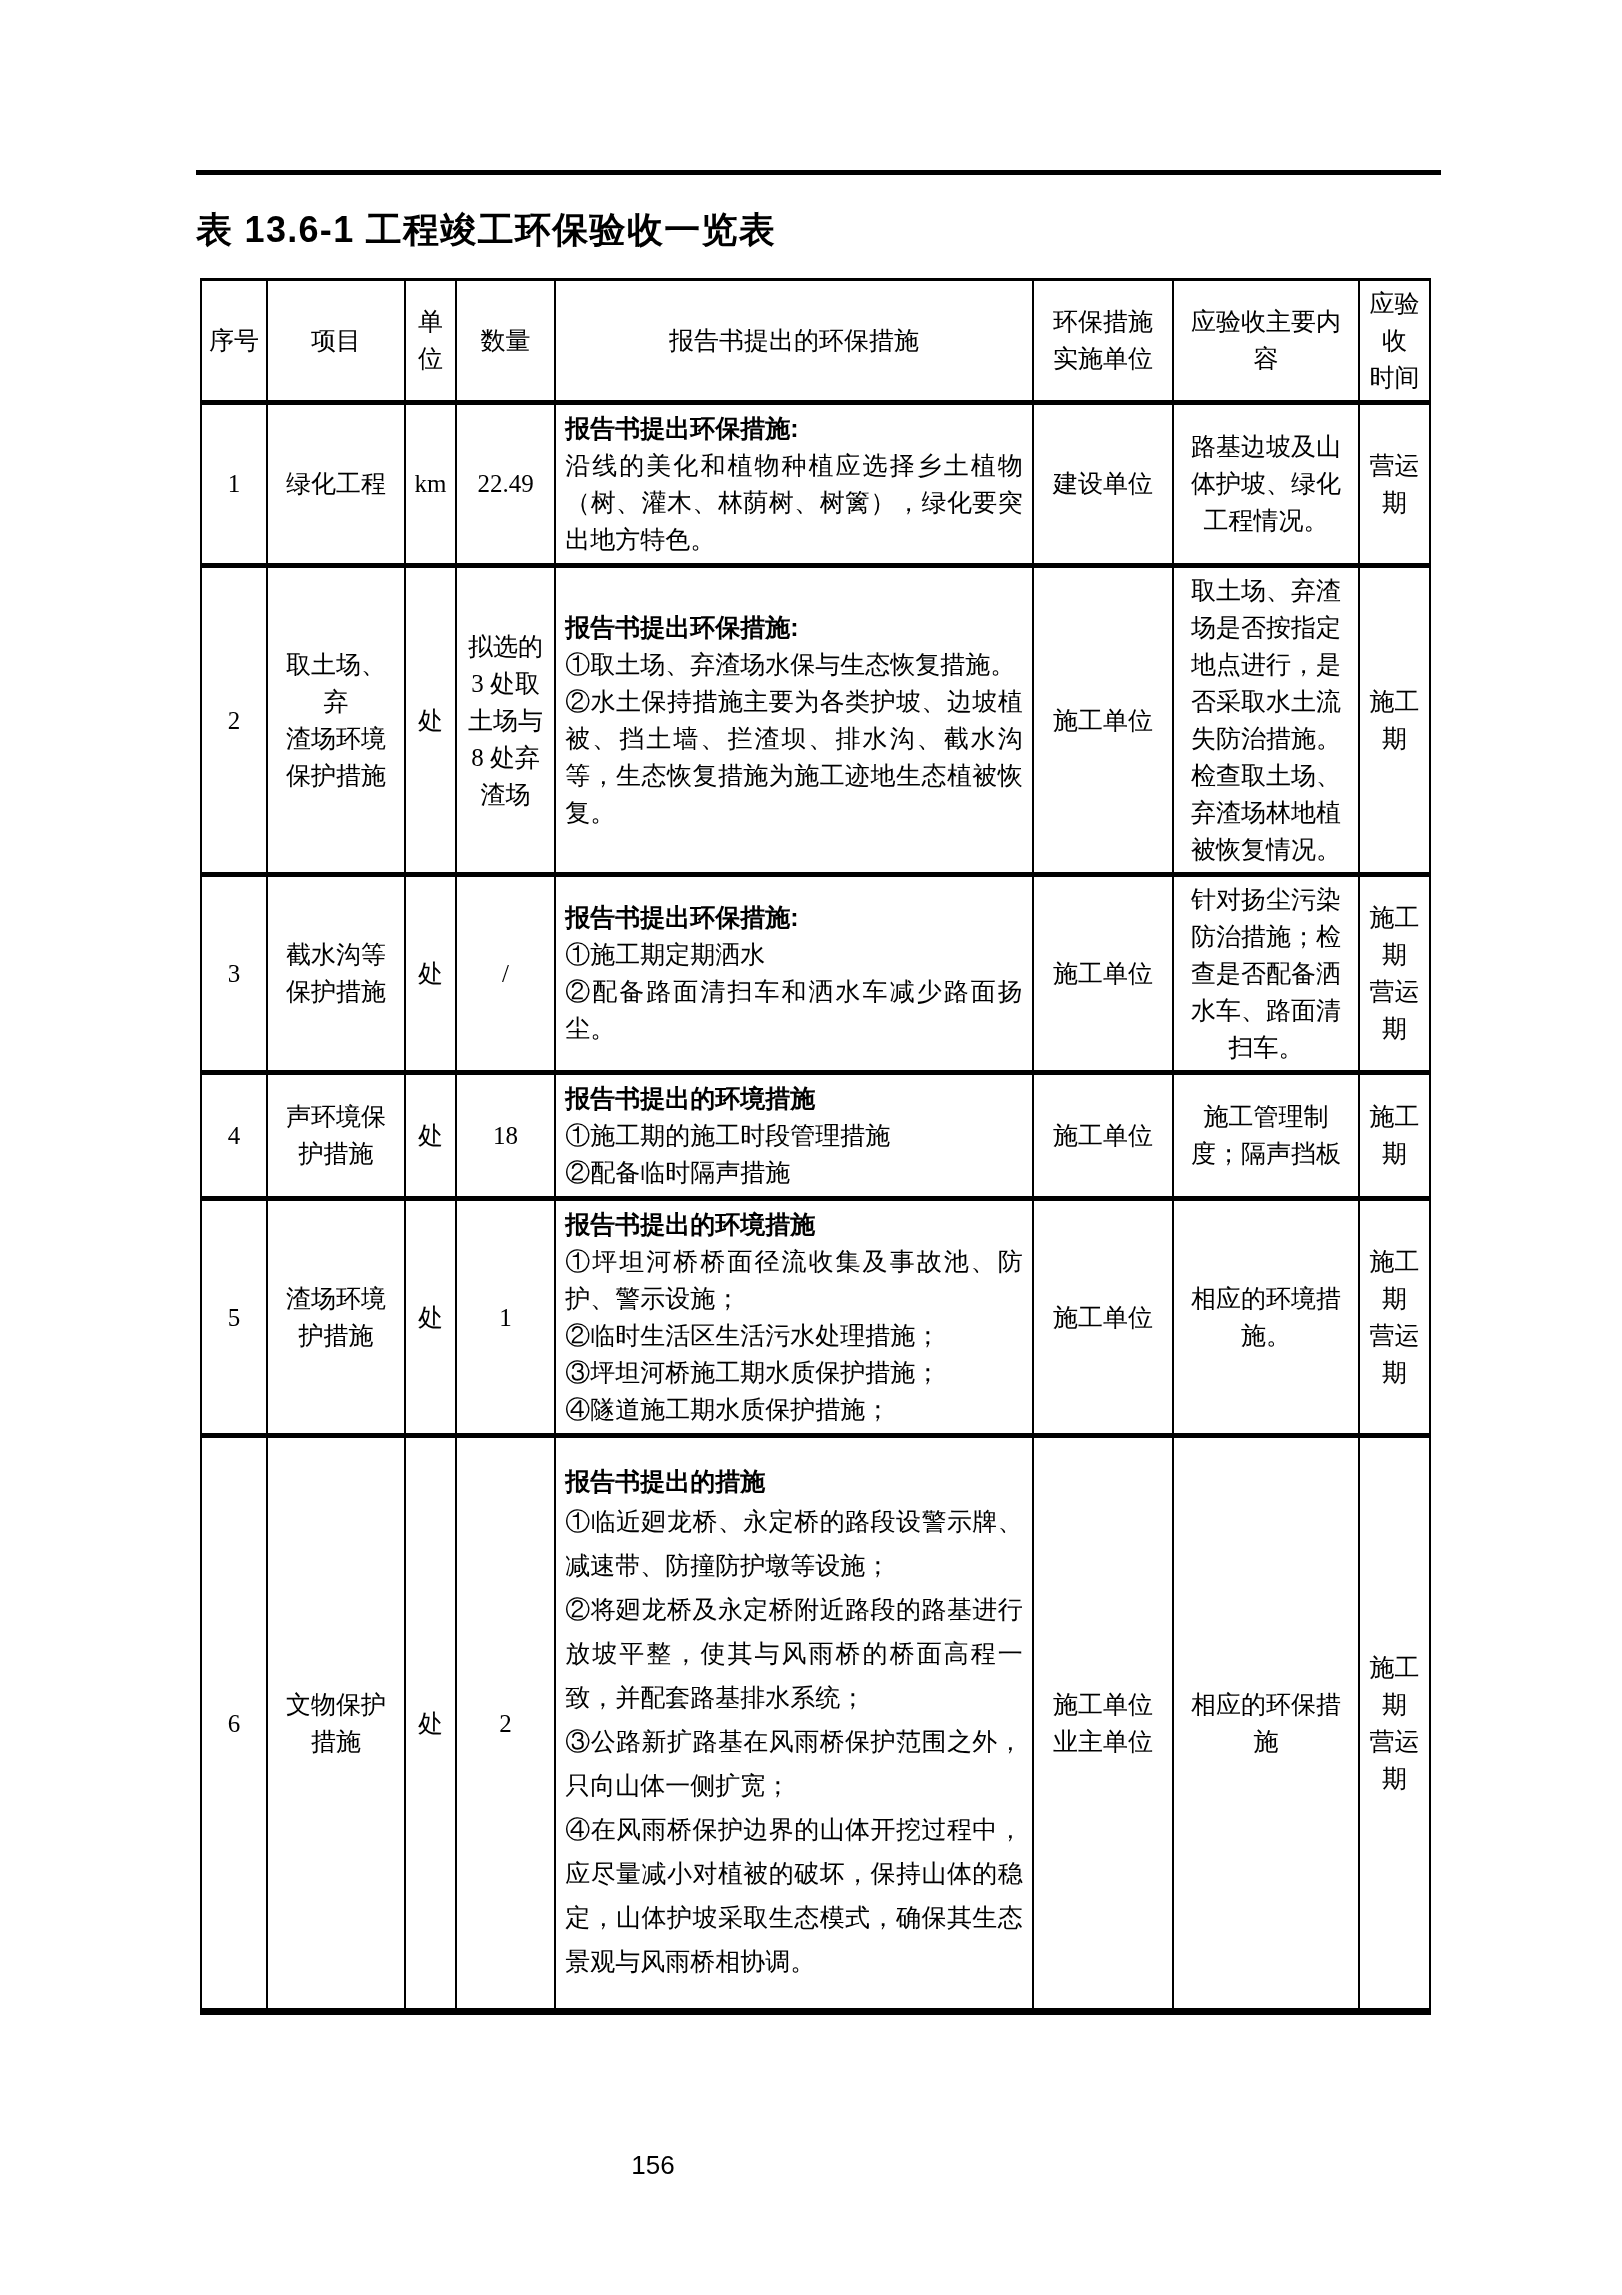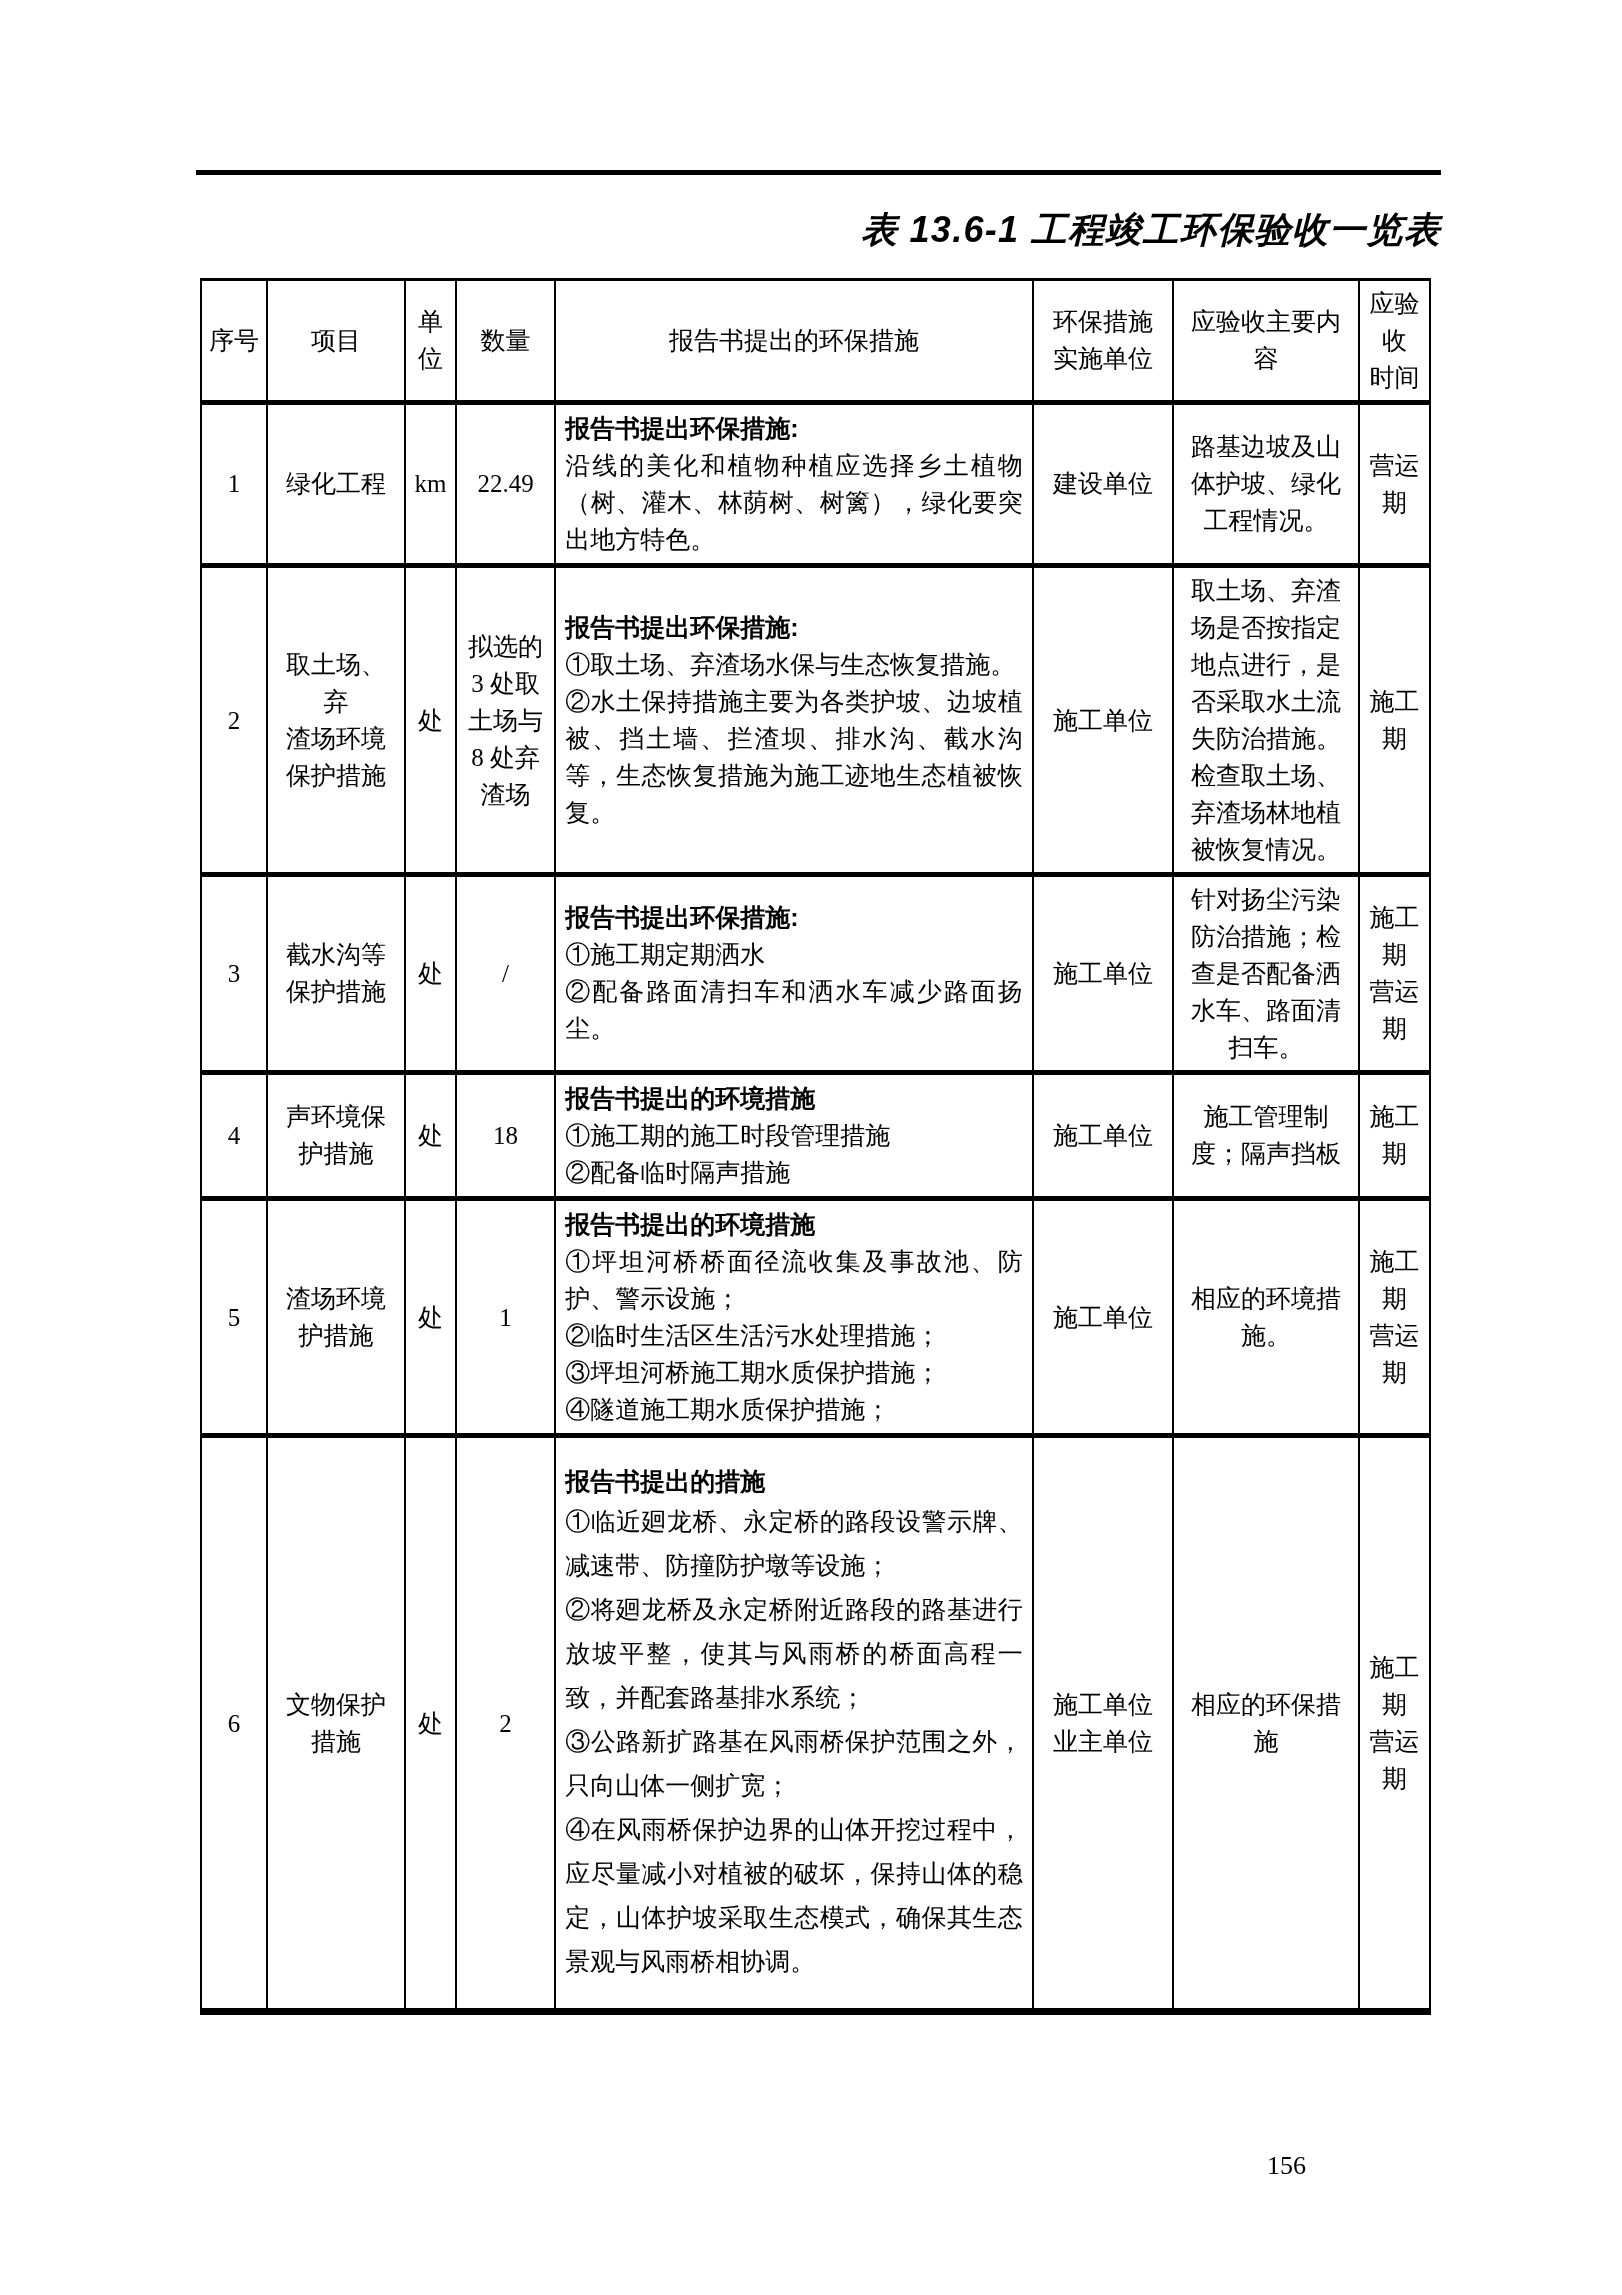--- a/index.html
+++ b/index.html
@@ -17,25 +17,24 @@
     text-align:right;
     font-size:25.5px; font-weight:bold; letter-spacing:0.7px;
     line-height:34px;
   }
   .header-rule {
     position:absolute; top:170px; left:196px; width:1245px; height:5.2px;
     background:#000;
   }
   .doc-title {
     position:absolute; top:208px; left:196px; width:1245px;
-    text-align:right;
+    text-align:left;
     font-family:"Liberation Sans","DejaVu Sans",sans-serif;
     font-size:36px; font-weight:bold; letter-spacing:1.3px;
     line-height:43px;
-    font-style:italic;
   }
   table.verify-table {
     position:absolute; top:278px; left:200px;
     width:1229px;
     border-collapse:collapse; table-layout:fixed;
     font-size:25px; line-height:37px;
   }
   .verify-table th, .verify-table td {
     border:2.6px solid #000;
     border-top-width:5.2px; border-bottom-width:5.2px;
@@ -56,22 +55,22 @@
   td.measures-cell { text-align:left; padding:5.2px 9.2px; }
   .m-title {
     font-weight:bold;
     font-family:"Liberation Sans","DejaVu Sans",sans-serif;
   }
   .m-body { text-align:justify; }
   .pre { white-space:pre-line; }
   .lh-tall { line-height:44px; }
   .page-number {
     position:absolute; top:2150px; left:0; width:1306px;
-    text-align:right;
-    font-family:Liberation Serif, serif;
+    text-align:center;
+    font-family:Liberation Sans, sans-serif;
     font-size:26px; line-height:31px;
   }
 </style>
 </head>
 <body>
 
 <div class="page">
 
   <div class="header-rule"></div>
   <div class="doc-title">表 13.6-1 工程竣工环保验收一览表</div>

